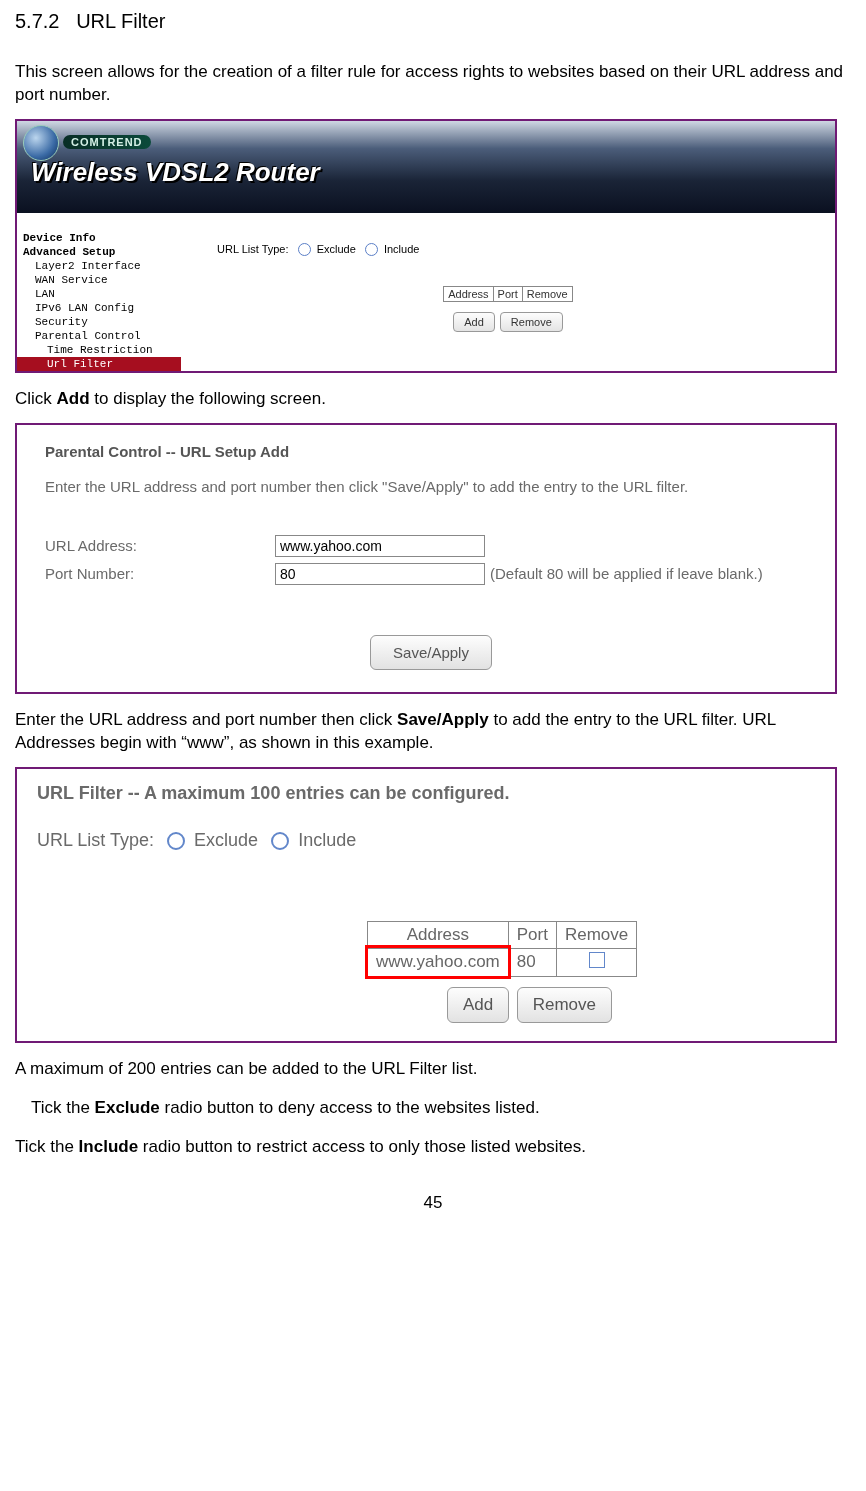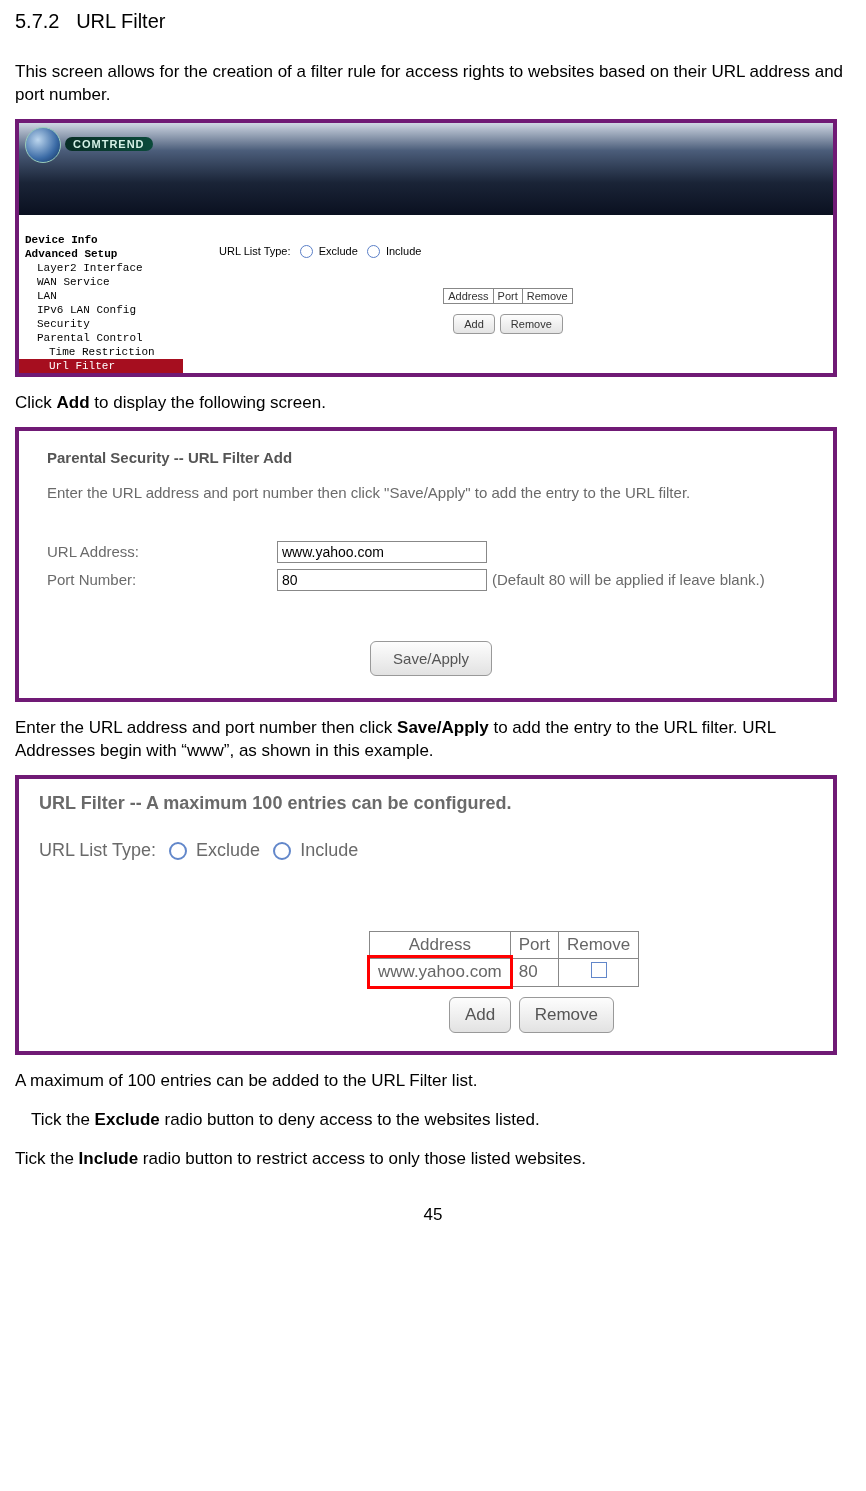--- a/index.html
+++ b/index.html
@@ -14,21 +14,21 @@
     font-size: 20px;
     font-weight: normal;
     margin: 10px 0 28px 0;
   }
   p.body-text {
     font-size: 17px;
     margin: 8px 0 12px 0;
     line-height: 1.35;
   }
   .screenshot-frame {
-    border: 4px solid #701a75;
+    border: 2px solid #701a75;
     background: #fff;
     padding: 0;
     margin: 0 14px 15px 0;
     overflow: hidden;
   }
   
   .router-ui {
     display: flex;
     flex-direction: column;
   }
@@ -252,20 +252,21 @@
 <h2 class="section-heading">
   <span>5.7.2</span>&nbsp;&nbsp;&nbsp;<span>URL Filter</span>
 </h2>
 
 <p class="body-text">This screen allows for the creation of a filter rule for access rights to websites based on their URL address and port number.</p>
 
 <div class="screenshot-frame router-ui">
   <div class="router-banner">
     <div class="router-globe"></div>
     <div class="router-comtrend">COMTREND</div>
+    <div class="router-title">Wireless VDSL2 Router</div>
   </div>
   <div class="router-body">
     <div class="router-sidebar">
       <a class="bold">Device Info</a>
       <a class="bold">Advanced Setup</a>
       <a class="sub">Layer2 Interface</a>
       <a class="sub">WAN Service</a>
       <a class="sub">LAN</a>
       <a class="sub">IPv6 LAN Config</a>
       <a class="sub">Security</a>
@@ -296,21 +297,21 @@
       </div>
     </div>
   </div>
 </div>
 
 <p class="body-text">
   <span>Click </span><b>Add</b><span> to display the following screen.</span>
 </p>
 
 <div class="screenshot-frame form-frame">
-  <div class="form-title">Parental Security -- URL Filter Add</div>
+  <div class="form-title">Parental Control -- URL Setup Add</div>
   <div class="form-intro">Enter the URL address and port number then click "Save/Apply" to add the entry to the URL filter.</div>
   <div class="form-row">
     <span class="label">URL Address:</span>
     <input class="text highlight" value="www.yahoo.com" style="">
   </div>
   <div class="form-row">
     <span class="label">Port Number:</span>
     <input class="text" value="80" style="">
     <span class="hint">(Default 80 will be applied if leave blank.)</span>
   </div>
@@ -345,21 +346,21 @@
       <td style="text-align:center"><span class="s3-checkbox"></span></td>
     </tr>
   </tbody>
     </table>
   <div class="s3-btn-row">
     <span class="s3-btn">Add</span>
     <span class="s3-btn">Remove</span>
   </div>
 </div>
 
-<p class="body-text" style="margin-bottom:0">A maximum of 100 entries can be added to the URL Filter list.</p>
+<p class="body-text" style="margin-bottom:0">A maximum of 200 entries can be added to the URL Filter list.</p>
 <p class="body-text" style="margin:16px">
   <span>Tick the </span><b>Exclude</b><span> radio button to deny access to the websites listed.</span>
 </p>
 <p class="body-text" style="margin-top:0">
   <span>Tick the </span><b>Include</b><span> radio button to restrict access to only those listed websites.</span>
 </p>
 
 <div class="page-number">45</div>
 
 </body></html>

